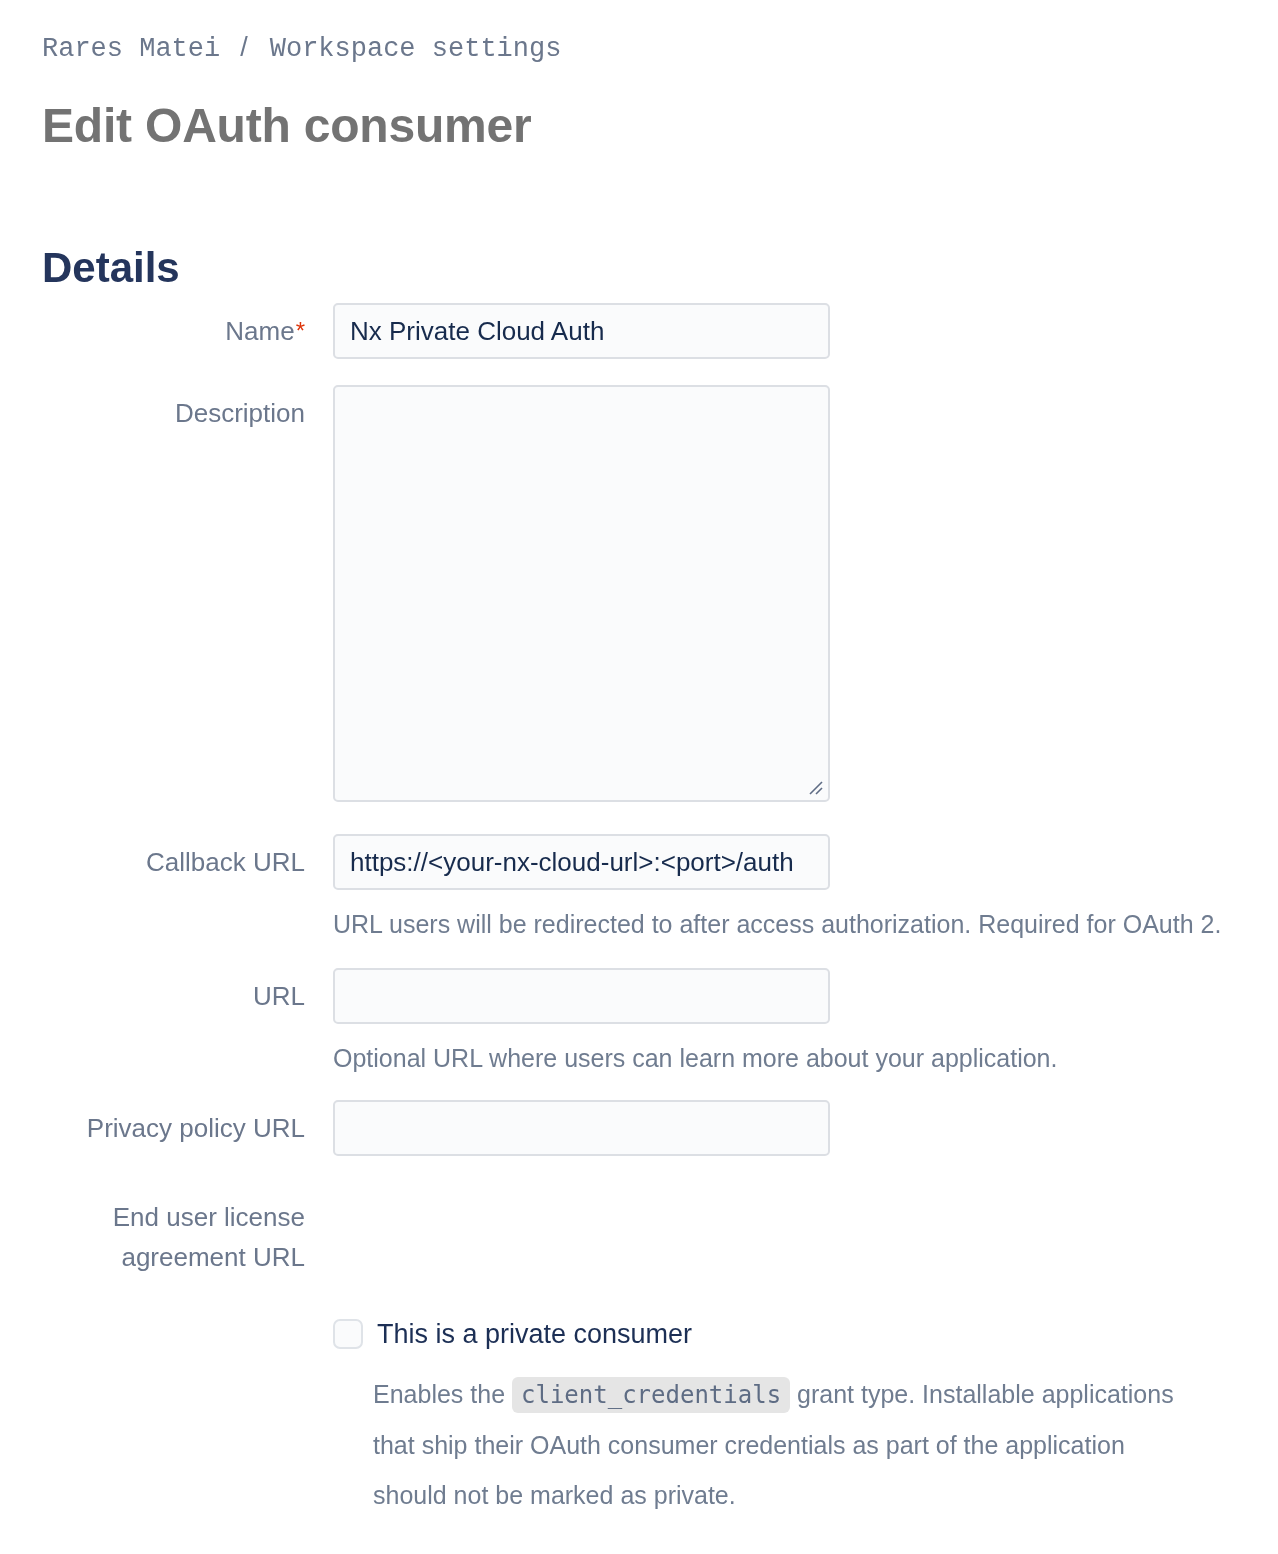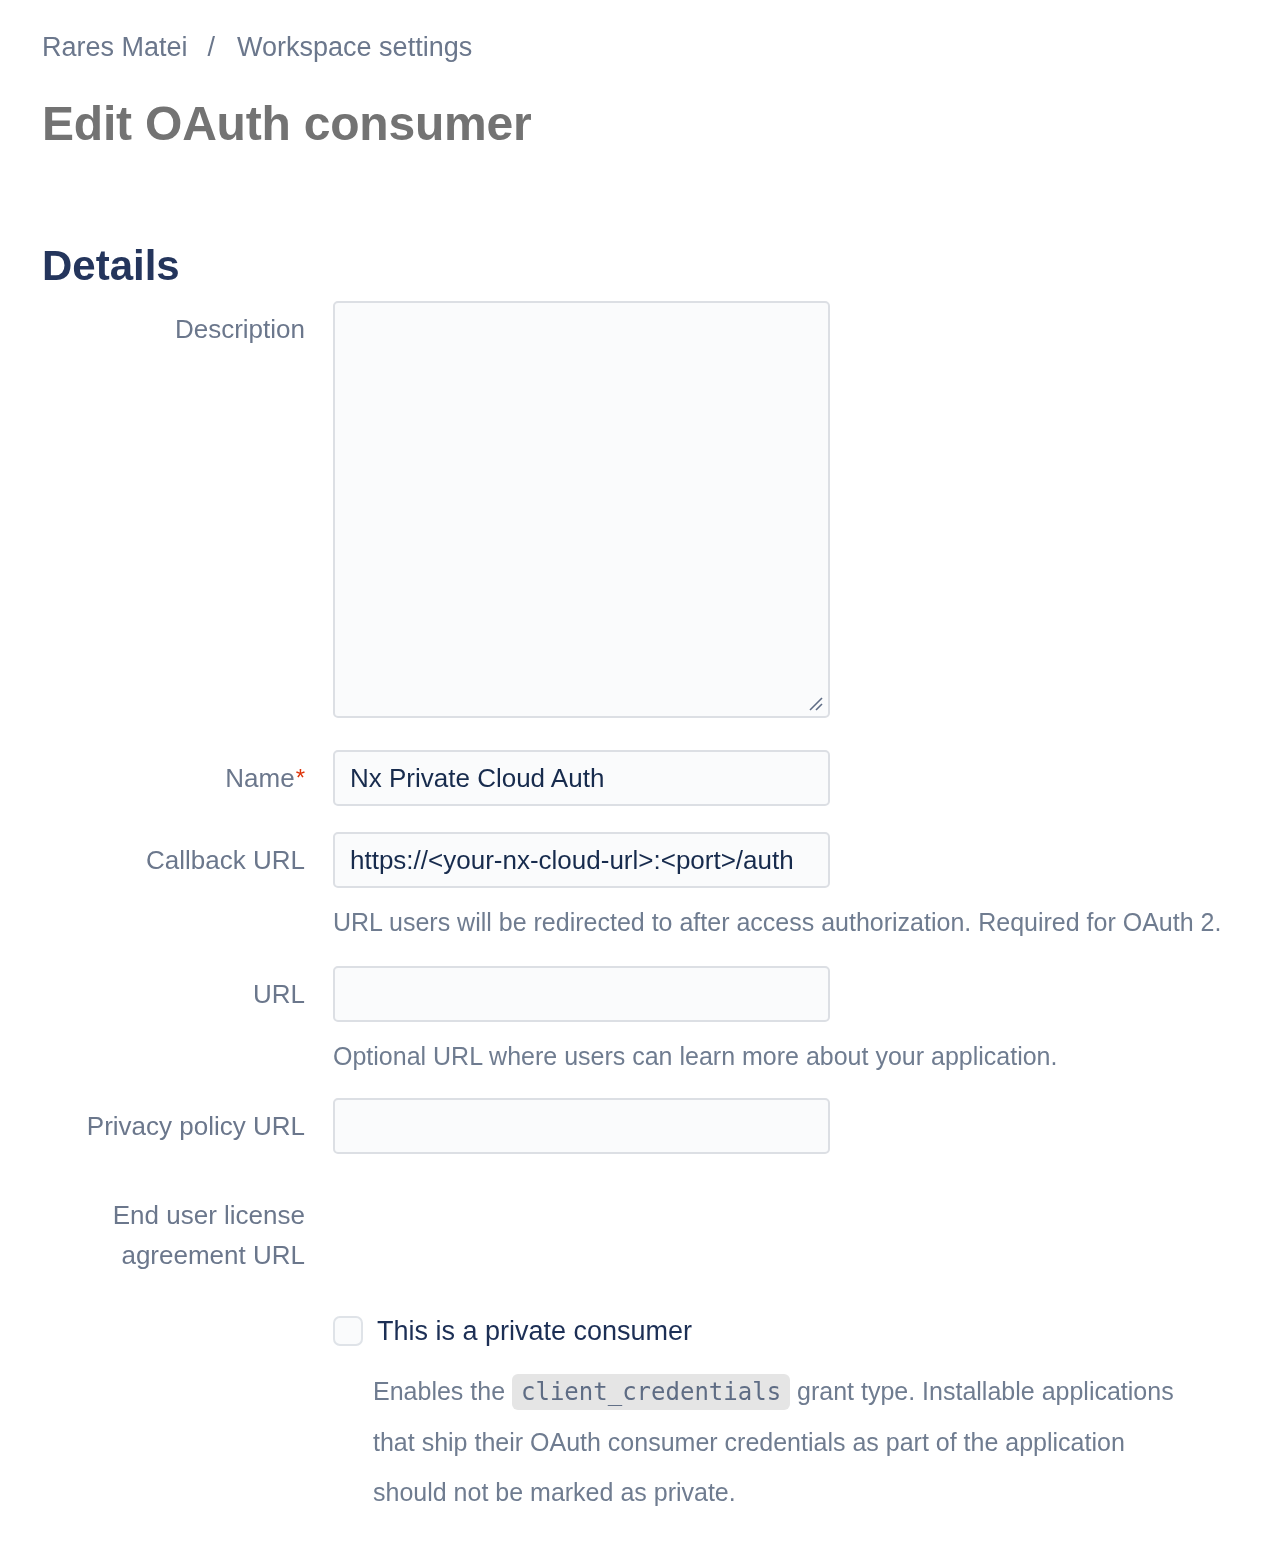--- a/index.html
+++ b/index.html
@@ -8,21 +8,21 @@
     width: 1278px;
     height: 1554px;
     font-family: "Liberation Sans", sans-serif;
     color: #172b4d;
     overflow: hidden;
   }
   .page { padding: 30px 42px 0 42px; }
 
   
   .breadcrumb { font-size: 27px; line-height: 34px; color: #6b778c; }
-  .breadcrumb a { color: #6b778c; text-decoration: none; cursor: pointer; }
+  .breadcrumb a { color: #6b778c; text-decoration: none; cursor: pointer; font-family: Liberation Mono, monospace; }
   .breadcrumb .sep { margin: 0 22px 0 20px; color: #6b778c; }
 
   
   h1.page-title {
     margin-top: 31px;
     font-size: 48px;
     line-height: 58px;
     font-weight: 700;
     color: #737373;
     letter-spacing: -0.2px;
@@ -40,21 +40,21 @@
     display: grid;
     grid-template-columns: 263px 1fr;
     column-gap: 28px;
     align-items: start;
   }
   .row-name        { margin-bottom: 26px; }
   .row-description { margin-bottom: 32px; }
   .row-callback    { margin-bottom: 29px; }
   .row-url         { margin-bottom: 27px; }
   .row-privacy     { margin-bottom: 41px; }
-  .row-eula        { margin-bottom: 23px; }
+  .row-eula        { margin-bottom: 40px; }
 
   .label-cell {
     min-height: 56px;
     display: flex;
     align-items: center;
     justify-content: flex-end;
     text-align: right;
     font-size: 26px;
     line-height: 40px;
     color: #6b778c;
@@ -109,21 +109,21 @@
     font-size: 25px;
     line-height: 30px;
     color: #6f7c90;
     max-width: 905px;
   }
 
   
   .checkbox-row {
     display: flex;
     align-items: center;
-    margin-top: 16px;
+    margin-top: 0;
   }
   .checkbox {
     width: 30px;
     height: 30px;
     flex: 0 0 30px;
     background: #fafbfc;
     border: 2px solid #dfe3e8;
     border-radius: 7px;
     cursor: pointer;
   }
@@ -158,42 +158,42 @@
   <nav class="breadcrumb">
     <a>Rares Matei</a><span class="sep">/</span><a>Workspace settings</a>
   </nav>
 
   <h1 class="page-title">Edit OAuth consumer</h1>
 
   <h2 class="section-heading">Details</h2>
 
   <form>
 
+    <div class="form-row row-name">
+      <div class="label-cell">
+        <span>Name</span>
+          <span class="required-marker">*</span>
+      </div>
+      <div>
+        <input type="text" class="text-input" value="Nx Private Cloud Auth" style="">
+      </div>
+    </div>
+
     <div class="form-row row-description">
       <div class="label-cell">
         <span>Description</span>
       </div>
       <div>
         <div class="textarea-wrap">
           <textarea class="description-textarea" style=""></textarea>
           <svg class="resize-grip" width="16" height="16" viewBox="0 0 16 16">
             <line x1="3" y1="15" x2="15" y2="3" stroke="#5e6c84" stroke-width="1.6"></line>
             <line x1="9" y1="15" x2="15" y2="9" stroke="#5e6c84" stroke-width="1.6"></line>
           </svg>
         </div>
-      </div>
-    </div>
-
-    <div class="form-row row-name">
-      <div class="label-cell">
-        <span>Name</span>
-          <span class="required-marker">*</span>
-      </div>
-      <div>
-        <input type="text" class="text-input" value="Nx Private Cloud Auth" style="">
       </div>
     </div>
 
     <div class="form-row row-callback">
       <div class="label-cell">
         <span>Callback URL</span>
       </div>
       <div>
         <input type="text" class="text-input" value="https://&lt;your-nx-cloud-url&gt;:&lt;port&gt;/auth" style="">
         <div class="helper-text">URL users will be redirected to after access authorization. Required for OAuth 2.</div>

